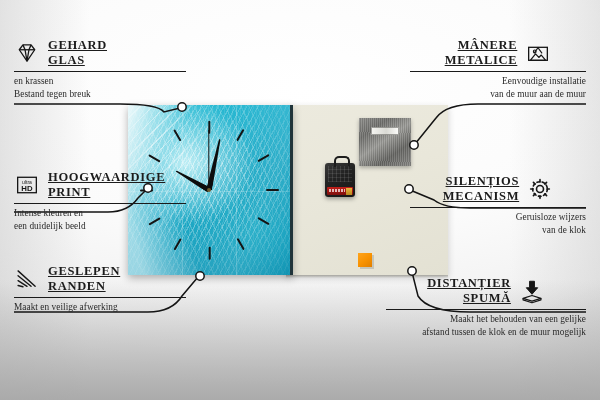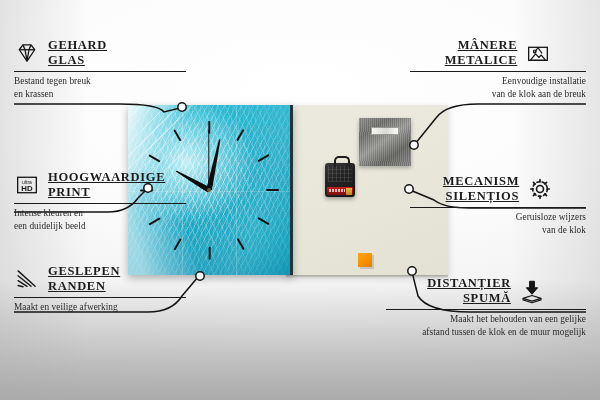--- a/index.html
+++ b/index.html
@@ -243,22 +243,22 @@
           <path d="M21 6 L18.4 12 L16 26"></path>
         </g>
       </svg>
       <div class="co-title">
         <div>GEHARD</div>
         <div>GLAS</div>
       </div>
     </div>
     <div class="co-rule"></div>
     <div class="co-desc">
+      <div>en krassen</div>
       <div>Bestand tegen breuk</div>
-      <div>en krassen</div>
     </div>
   </div>
 
   <div class="callout co-left" style="left:14px;top:170px;width:172px;">
     <div class="co-head">
       <svg class="ico" viewBox="0 0 32 32">
         <rect x="4.5" y="6.5" width="23" height="19" fill="none" stroke="#161616" stroke-width="1.6"></rect>
         <text x="16" y="14.6" font-family="Liberation Sans, sans-serif" font-size="6.2" text-anchor="middle" fill="#161616">ultra</text>
         <text x="16" y="23" font-family="Liberation Sans, sans-serif" font-size="9.6" font-weight="bold" text-anchor="middle" fill="#161616">HD</text>
       </svg>
@@ -304,29 +304,29 @@
       <svg class="ico" viewBox="0 0 32 32">
         <rect x="4.5" y="9" width="23" height="16" fill="none" stroke="#161616" stroke-width="1.6"></rect>
         <path d="M11 16.5 L16 9.5 L21 16.5" fill="none" stroke="#161616" stroke-width="1.4"></path>
         <path d="M6.5 25 L13 17 L17 21.5 L20 18.5 L25.5 25 Z" fill="none" stroke="#161616" stroke-width="1.5" stroke-linejoin="round"></path>
         <circle cx="12" cy="14" r="1.7" fill="none" stroke="#161616" stroke-width="1.3"></circle>
       </svg>
     </div>
     <div class="co-rule"></div>
     <div class="co-desc">
       <div>Eenvoudige installatie</div>
-      <div>van de klok aan de breuk</div>
+      <div>van de muur aan de muur</div>
     </div>
   </div>
 
   <div class="callout co-right" style="right:14px;top:174px;width:176px;">
     <div class="co-head">
       <div class="co-title">
+        <div>SILENȚIOS</div>
         <div>MECANISM</div>
-        <div>SILENȚIOS</div>
       </div>
       <svg class="ico" viewBox="0 0 32 32">
         <g fill="none" stroke="#161616" stroke-width="2" stroke-linecap="round">
           <circle cx="16" cy="16" r="4.3"></circle>
           <path d="M16 4.5 L16 7.5 M16 24.5 L16 27.5 M4.5 16 L7.5 16 M24.5 16 L27.5 16
                    M7.9 7.9 L10 10 M22 22 L24.1 24.1 M24.1 7.9 L22 10 M10 22 L7.9 24.1"></path>
           <circle cx="16" cy="16" r="9" stroke-dasharray="3.2 3.2"></circle>
         </g>
       </svg>
     </div>

